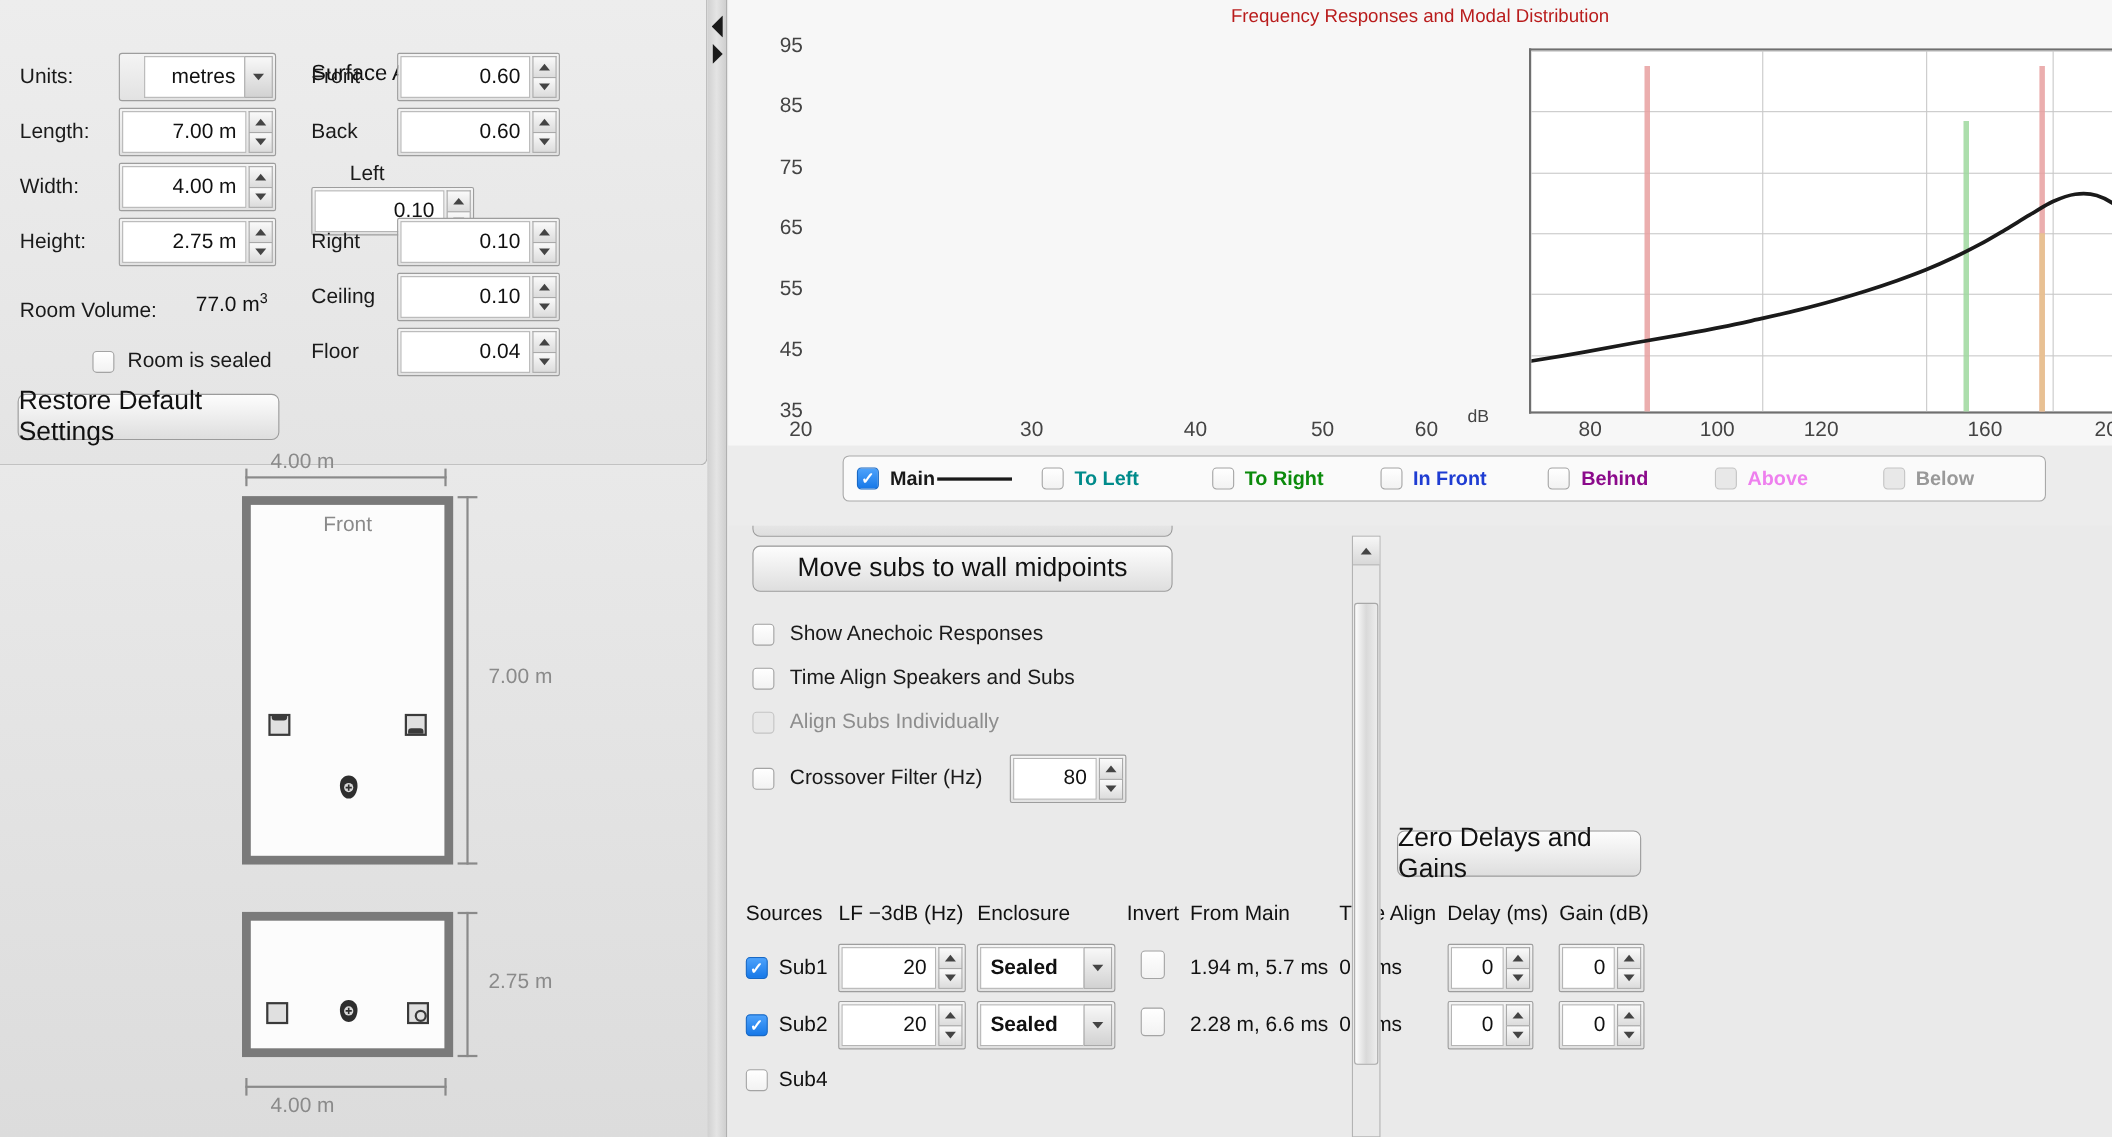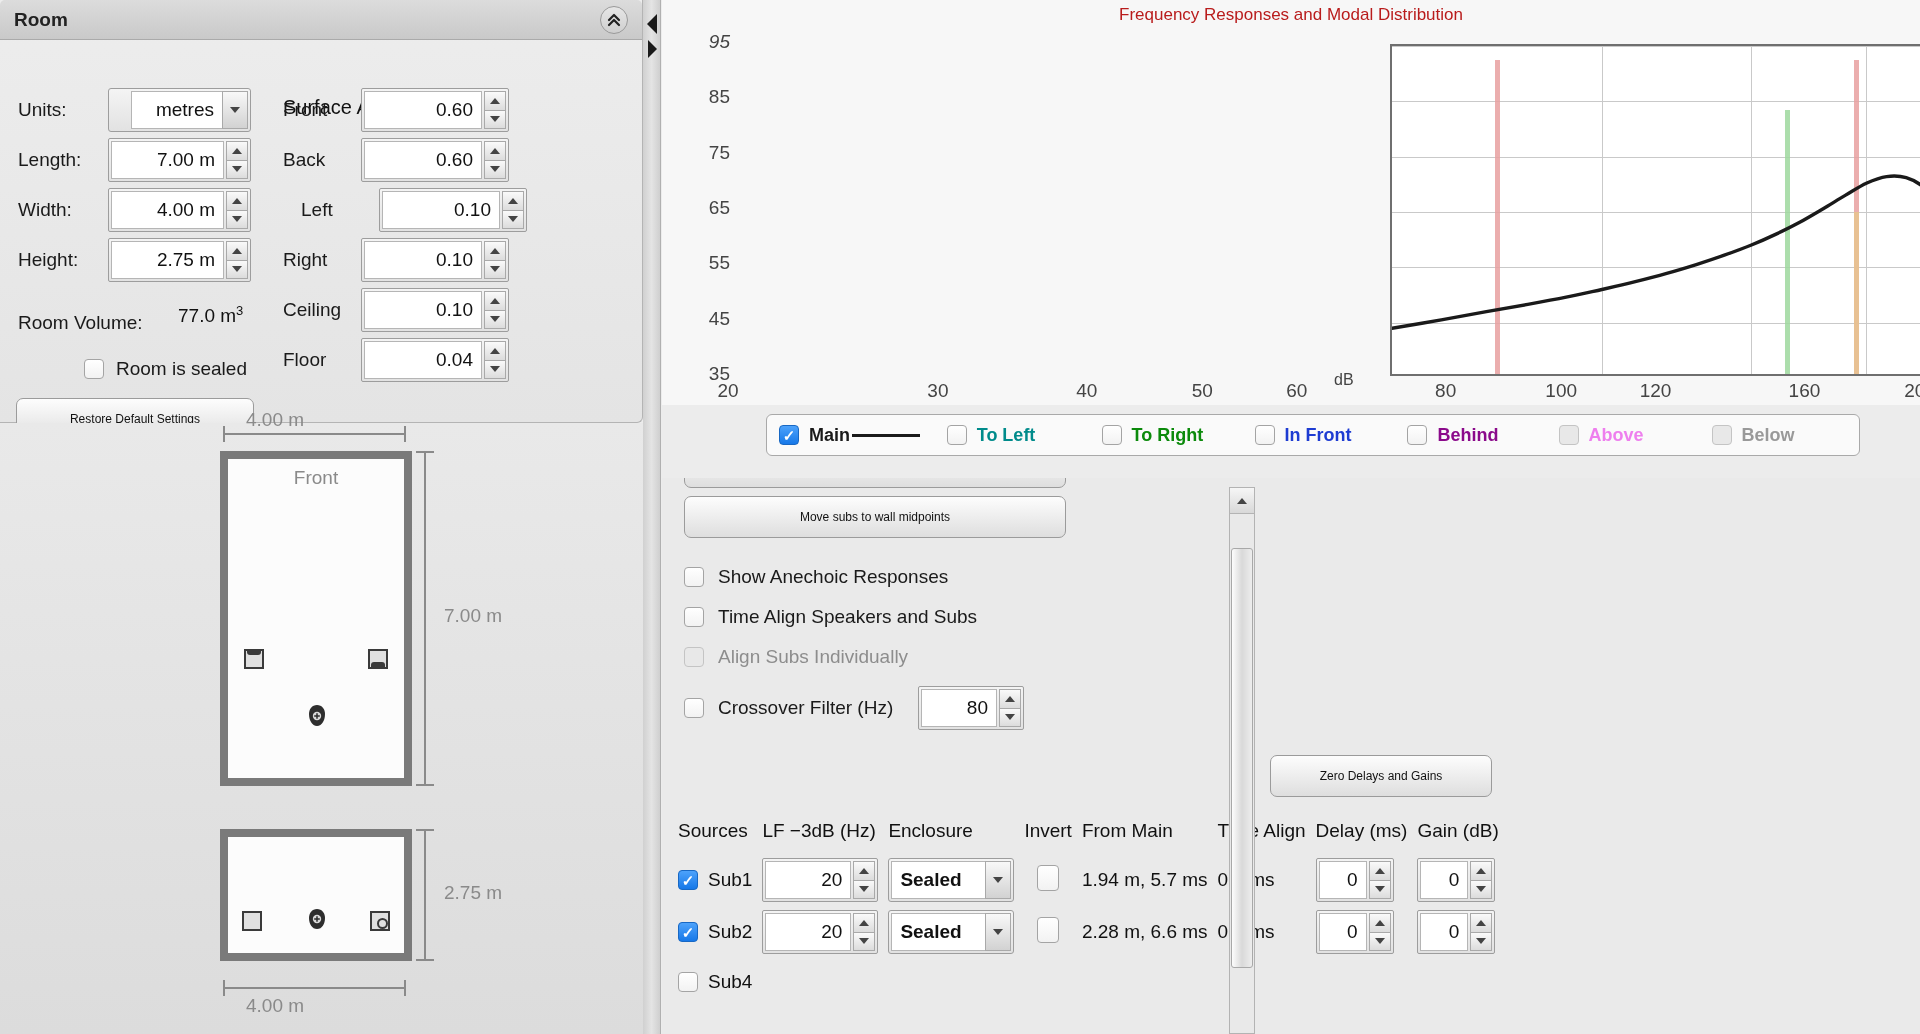--- a/index.html
+++ b/index.html
@@ -82,21 +82,21 @@
   .combo .arrowbox {
     width: 26px; display:flex;align-items:center;justify-content:center;
     background: linear-gradient(#f8f8f8,#d2d2d2);
     border: 1px solid #a9a9a9;
   }
 
   .btn {
     background: linear-gradient(#fdfdfd, #dedede);
     border: 1px solid #9b9b9b;
     border-radius: 7px;
-    font-size: 12px; color: #111;
+    font-size: 24px; color: #111;
     display: flex; align-items: center; justify-content: center;
   }
 
   .cbox {
     width: 20px; height: 20px;
     border-radius: 4px;
     border: 1px solid #a4a4a4;
     background: linear-gradient(#ffffff,#f2f2f2);
     display:inline-flex; align-items:center; justify-content:center;
     flex: 0 0 auto;
@@ -163,29 +163,20 @@
   table.sources { border-collapse: collapse; }
   table.sources th { font-size:19px; font-weight:normal; color:#111; text-align:left; padding: 0 10px 12px 0; white-space:nowrap; }
   table.sources td { padding: 4px 10px 4px 0; font-size:19px; color:#111; vertical-align:middle; white-space:nowrap; }
 </style>
 </head>
 <body>
 
 <div id="root">
 
   <div class="panel" id="room-panel">
-    <div class="titlebar">
-      <span>Room</span>
-      <div class="collapse-btn">
-        <svg width="18" height="18" viewBox="0 0 18 18">
-          <path d="M4 9 L9 4 L14 9" stroke="#222" stroke-width="2.2" fill="none" stroke-linecap="round" stroke-linejoin="round"></path>
-          <path d="M4 14 L9 9 L14 14" stroke="#222" stroke-width="2.2" fill="none" stroke-linecap="round" stroke-linejoin="round"></path>
-        </svg>
-      </div>
-    </div>
 
     <div id="room-body">
 
       <div class="row" style="position:absolute;left:18px;top:48px;">
         <span class="label" style="width:90px;">Units:</span>
         <div class="combo" style="width:143px;height:44px;padding-left:22px;">
           <div class="field">metres</div>
           <div class="arrowbox">
               <span class="tri-down"></span>
             </div>
@@ -276,21 +267,21 @@
               <div class="spin-arrows">
                 <div>
                   <span class="tri-up"></span>
                 </div>
                 <div>
                   <span class="tri-down"></span>
                 </div>
               </div>
             </div>
           </div>
-          <div class="row" style="position: absolute; left: 301px; top: 148px;">
+          <div class="row" style="position: absolute; left: 283px; top: 148px; flex-direction: column;">
             <span class="label" style="width:78px;">Left</span>
             <div class="spinbox" style="width:148px;height:44px;">
               <div class="textfield">0.10</div>
               <div class="spin-arrows">
                 <div>
                   <span class="tri-up"></span>
                 </div>
                 <div>
                   <span class="tri-down"></span>
                 </div>
@@ -406,21 +397,21 @@
   <div id="chart-area">
     <div id="chart-title">Frequency Responses and Modal Distribution</div>
     <div id="dblabel">dB</div>
     <div id="yticks">
         <div class="ytick" style="top: 363px;">35</div>
         <div class="ytick" style="top: 307.667px;">45</div>
         <div class="ytick" style="top: 252.333px;">55</div>
         <div class="ytick" style="top: 197px;">65</div>
         <div class="ytick" style="top: 141.667px;">75</div>
         <div class="ytick" style="top: 86.3333px;">85</div>
-        <div class="ytick" style="top: 31px; font-style: italic;">95</div>
+        <div class="ytick" style="top: 31px;">95</div>
       </div>
     <div id="xticks">
         <div class="xtick" style="left: 36px;">20</div>
         <div class="xtick" style="left: 245.901px;">30</div>
         <div class="xtick" style="left: 394.828px;">40</div>
         <div class="xtick" style="left: 510.344px;">50</div>
         <div class="xtick" style="left: 604.729px;">60</div>
         <div class="xtick" style="left: 753.656px;">80</div>
         <div class="xtick" style="left: 869.172px;">100</div>
         <div class="xtick" style="left: 963.556px;">120</div>

